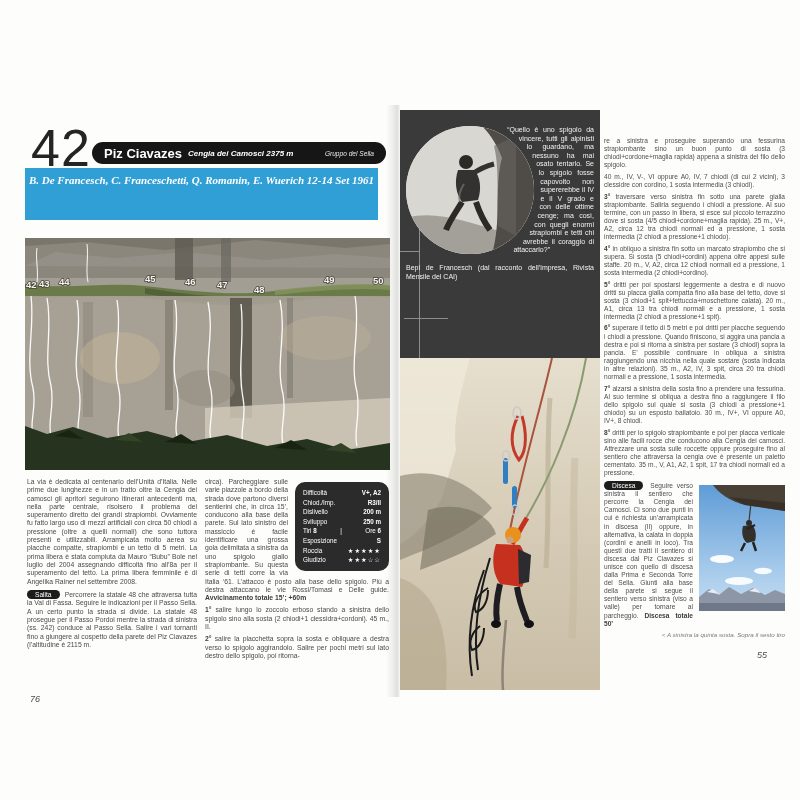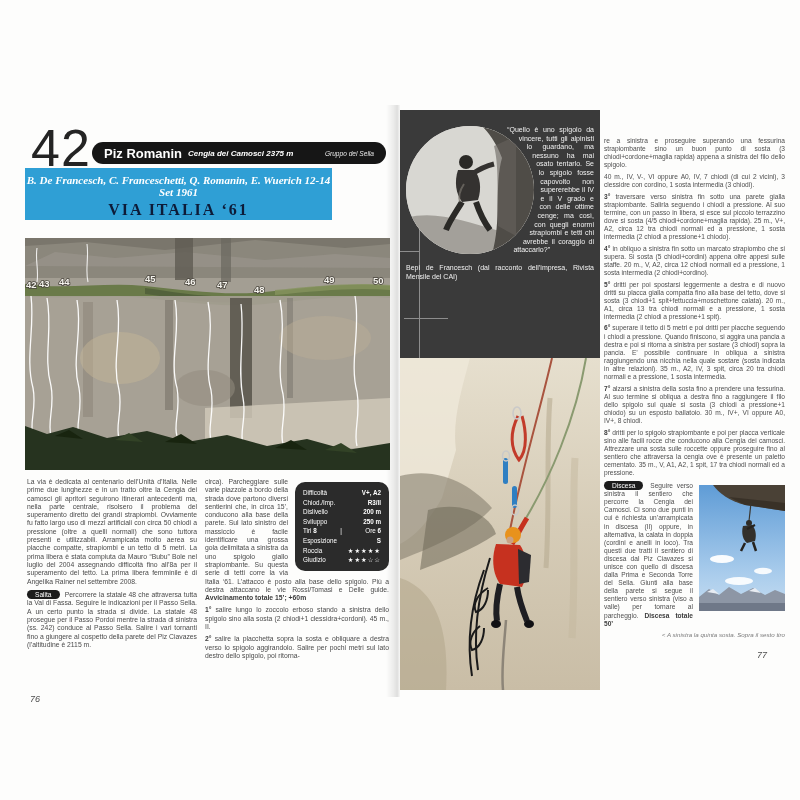--- a/index.html
+++ b/index.html
@@ -14,21 +14,21 @@
   .gutter{left:386px;top:105px;width:14px;height:592px;
     background:linear-gradient(90deg,rgba(0,0,0,0) 0%,rgba(0,0,0,0.07) 55%,rgba(0,0,0,0.12) 80%,rgba(0,0,0,0.02) 100%);}
 
   
   .route-number{left:31px;top:122px;font-size:52px;line-height:1;color:#242424;letter-spacing:1px;}
   .title-pill{left:92px;top:142px;width:270px;height:22px;background:#161616;border-radius:12px;
     display:flex;align-items:center;gap:6px;padding:0 12px;color:#fff;}
   .title-pill .t1{font-size:13px;font-weight:bold;white-space:nowrap;}
   .title-pill .t2{font-size:8px;font-weight:bold;font-style:italic;white-space:nowrap;text-align:center;}
   .title-pill .t3{font-size:6.6px;font-style:italic;color:#e8e8e8;margin-left:auto;white-space:nowrap;}
-  .cyan-band{left:25px;top:168px;width:307px;height:52px;background:#2f9fd5;text-align:center;}
+  .cyan-band{left:25px;top:168px;width:353px;height:52px;background:#2f9fd5;text-align:center;}
   .fa{font-family:"Liberation Serif","DejaVu Serif",serif;font-weight:bold;font-style:italic;
       color:#ffffff;font-size:11px;margin-top:6px;}
   .rn{font-family:"Liberation Serif","DejaVu Serif",serif;font-weight:bold;color:#0d1b38;
       font-size:16px;letter-spacing:2px;margin-top:3px;}
 
   
   .topo{left:25px;top:238px;width:365px;height:232px;}
   .topo svg{display:block;}
   .rl{font-family:"Liberation Sans",sans-serif;font-size:9.5px;font-weight:bold;fill:#f4f2ec;
       stroke:#4a463e;stroke-width:1.6px;paint-order:stroke;}
@@ -72,28 +72,27 @@
 </head>
 <body>
 
 <div class="abs gutter"></div>
 
 <div>
 
   <div class="abs route-number">42</div>
 
   <div class="abs title-pill">
-    <span class="t1">Piz Romanin</span>
+    <span class="t1">Piz Ciavazes</span>
     <span class="t2">Cengia dei Camosci 2375 m</span>
     <span class="t3">Gruppo del Sella</span>
   </div>
 
   <div class="abs cyan-band">
     <div class="fa">B. De Francesch, C. Franceschetti, Q. Romanin, E. Wuerich  12-14 Set 1961</div>
-    <div class="rn">VIA ITALIA ‘61</div>
   </div>
 
   <div class="abs topo">
     <svg width="365" height="232" viewBox="0 0 365 232">
       <rect width="365" height="232" fill="#a39e93"></rect>
       <rect width="365" height="40" fill="#8b877c"></rect>
       <path d="M0,8 L60,4 L140,12 L230,2 L320,10 L365,6 L365,0 L0,0 Z" fill="#7a766c"></path>
       <path d="M30,14 L90,20 L160,14 L240,22 L310,16 L365,20 L365,30 L0,28 Z" fill="#97928a" opacity="0.8"></path>
       <rect x="150" y="0" width="18" height="42" fill="#5f5b53" opacity="0.8"></rect>
       <rect x="196" y="0" width="10" height="44" fill="#6a665e" opacity="0.7"></rect>
@@ -302,14 +301,14 @@
         </svg>
       </span>
       <span class="pill">Discesa</span>
       <span>Seguire verso sinistra il sentiero che percorre la Cengia dei Camosci. Ci sono due punti in cui è richiesta un’arrampicata in discesa (II) oppure, in alternativa, la calata in doppia (cordini e anelli in loco). Tra questi due tratti il sentiero di discesa dal Piz Ciavazes si unisce con quello di discesa dalla Prima e Seconda Torre del Sella. Giunti alla base della parete si segue il sentiero verso sinistra (viso a valle) per tornare al parcheggio.</span>
       <b>Discesa totale 50’</b>
     </p>
 
     <div class="caption">&lt; A sinistra la quinta sosta.  Sopra il sesto tiro</div>
   </div>
 
-  <div class="abs pageno pn-r">77</div>
+  <div class="abs pageno pn-r">55</div>
 </div>
 
 </body></html>

